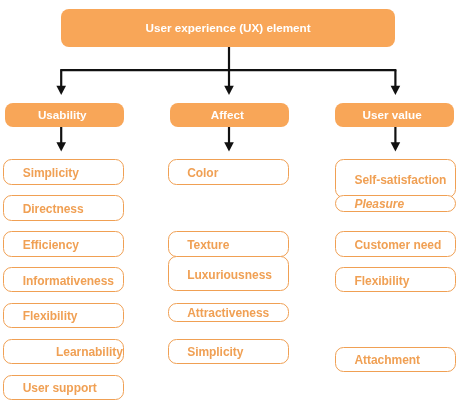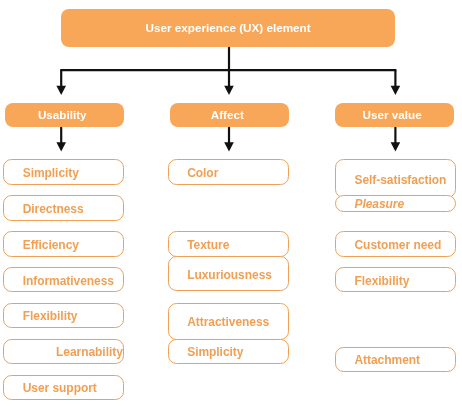--- a/index.html
+++ b/index.html
@@ -141,21 +141,21 @@
     </div>
     <div class="node node-leaf" style="top:35.9px; height:17px;margin-top:40px;">
       <span>Delicacy</span>
     </div>
     <div class="node node-leaf" style="top:71.8px; height:25.6px;">
       <span>Texture</span>
     </div>
     <div class="node node-leaf" style="top:97px; height:35px;">
       <span>Luxuriousness</span>
     </div>
-    <div class="node node-leaf" style="top:143.6px; height:37px;">
+    <div class="node node-leaf" style="top:143.6px; height:19px;">
       <span>Attractiveness</span>
     </div>
     <div class="node node-leaf" style="top:179.5px; height:25.6px;">
       <span>Simplicity</span>
     </div>
   </div>
   <div class="leaf-col" style="left:335.1px; width:120.6px;">
     <div class="node node-leaf" style="top:0.0px; height:39px;">
       <span>Self-satisfaction</span>
     </div>

